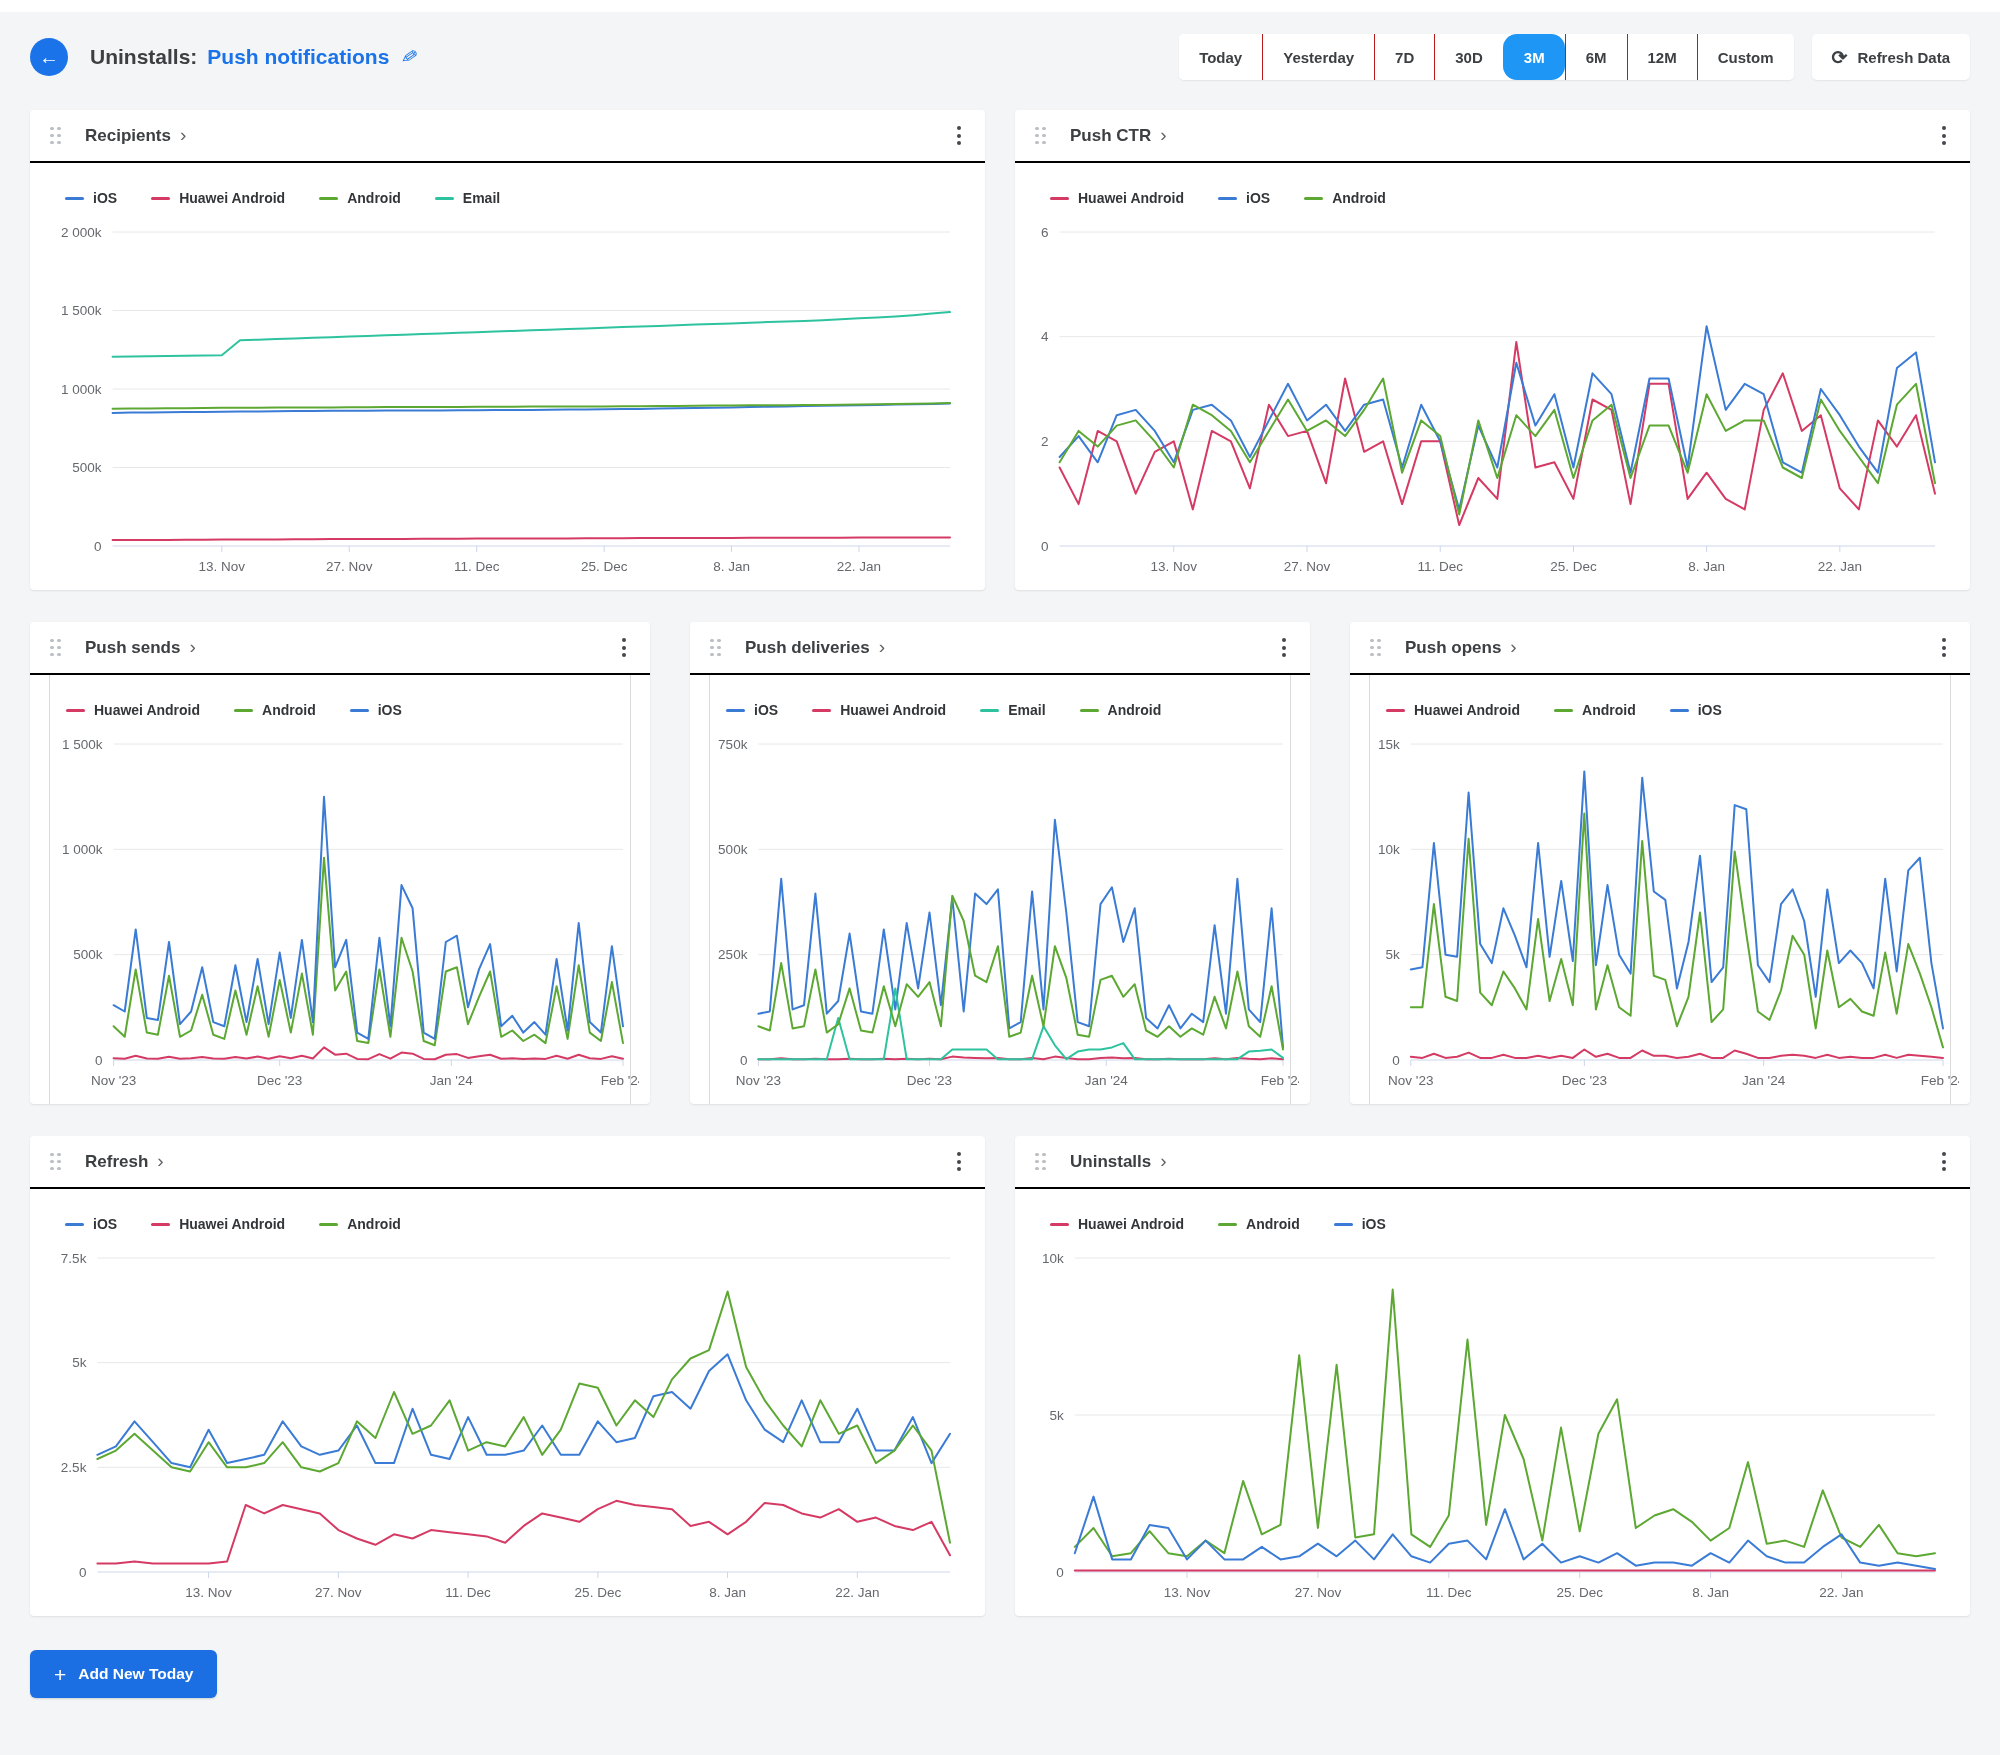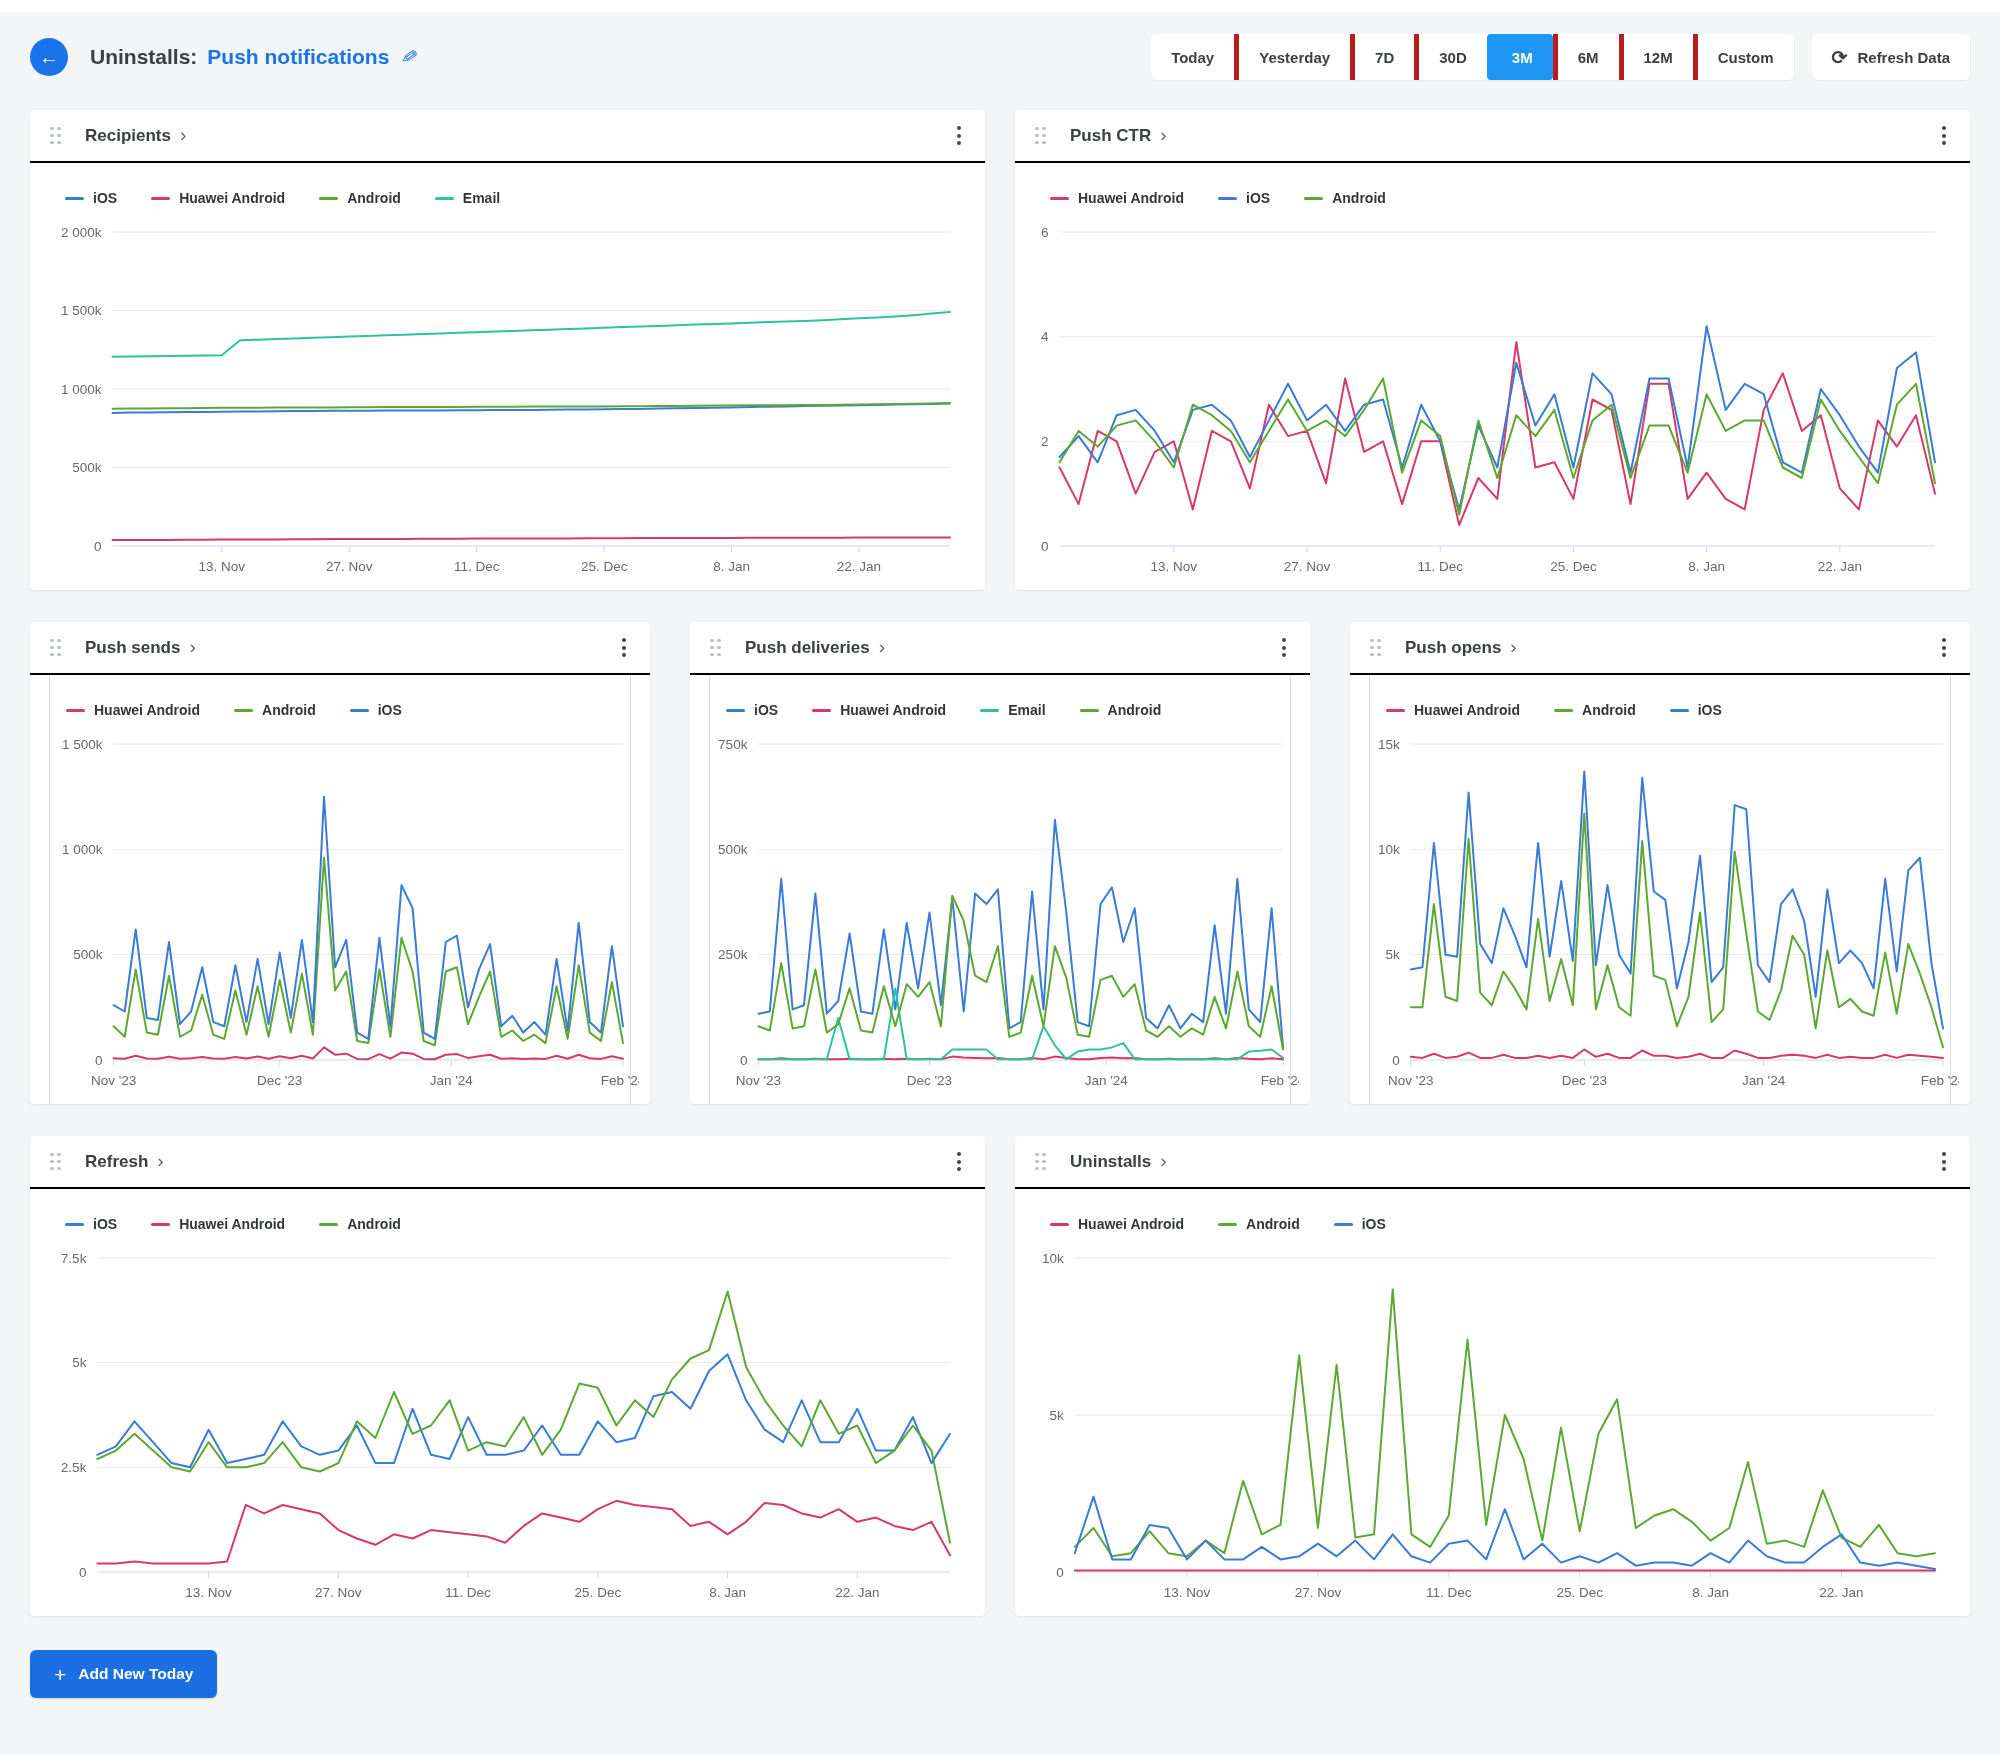--- a/index.html
+++ b/index.html
@@ -27,26 +27,26 @@
   }
   .dash-label { font-size: 21px; font-weight: 700; color: #3c4043; margin-left: 22px; }
   .dash-name  { font-size: 21px; font-weight: 700; color: #1a73e8; margin-left: 10px; cursor: pointer; }
   .edit-icon  { font-size: 20px; color: #1a73e8; margin-left: 12px; cursor: pointer; transform: scaleX(-1) rotate(-10deg); display:inline-block; }
   .header-right { margin-left: auto; display: flex; align-items: center; }
   .range-group {
     display: flex; background: #fff; border-radius: 5px;
     box-shadow: 0 1px 2px rgba(0,0,0,.07); overflow: hidden;
   }
   .range-btn {
-    background: #fff; border: none; border-left: 5px solid #b91c1c;
+    background: #fff; border: none; border-left: 1px solid #b91c1c;
     padding: 0 20px; height: 46px; font-size: 15px; font-weight: 600;
     font-family: inherit; color: #3c4043; cursor: pointer; white-space: nowrap;
   }
   .range-btn:first-child { border-left: none; }
-  .range-btn.active { background: #1e96f5; color: #fff; border-radius: 4px; border-left-color: transparent; }
+  .range-btn.active { background: #1e96f5; color: #fff; border-radius: 14px; border-left-color: transparent; }
   .refresh-btn {
     margin-left: 18px; background: #fff; border: none; border-radius: 5px;
     box-shadow: 0 1px 2px rgba(0,0,0,.07); height: 46px; padding: 0 20px;
     font-size: 15px; font-weight: 600; font-family: inherit; color: #3c4043;
     display: flex; align-items: center; gap: 10px; cursor: pointer;
   }
   .refresh-glyph { font-size: 19px; font-weight: 700; line-height: 1; }
 
   
   .grid { margin: 0 30px 32px 30px; display: grid; gap: 30px; }

